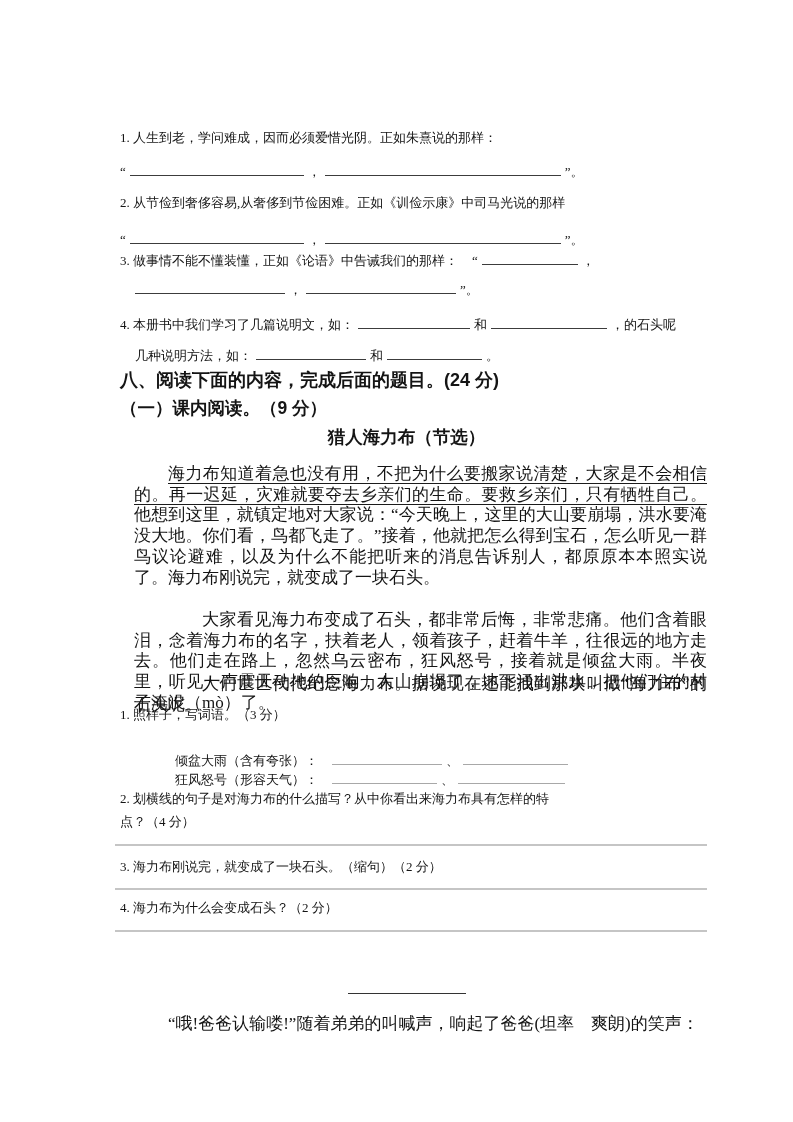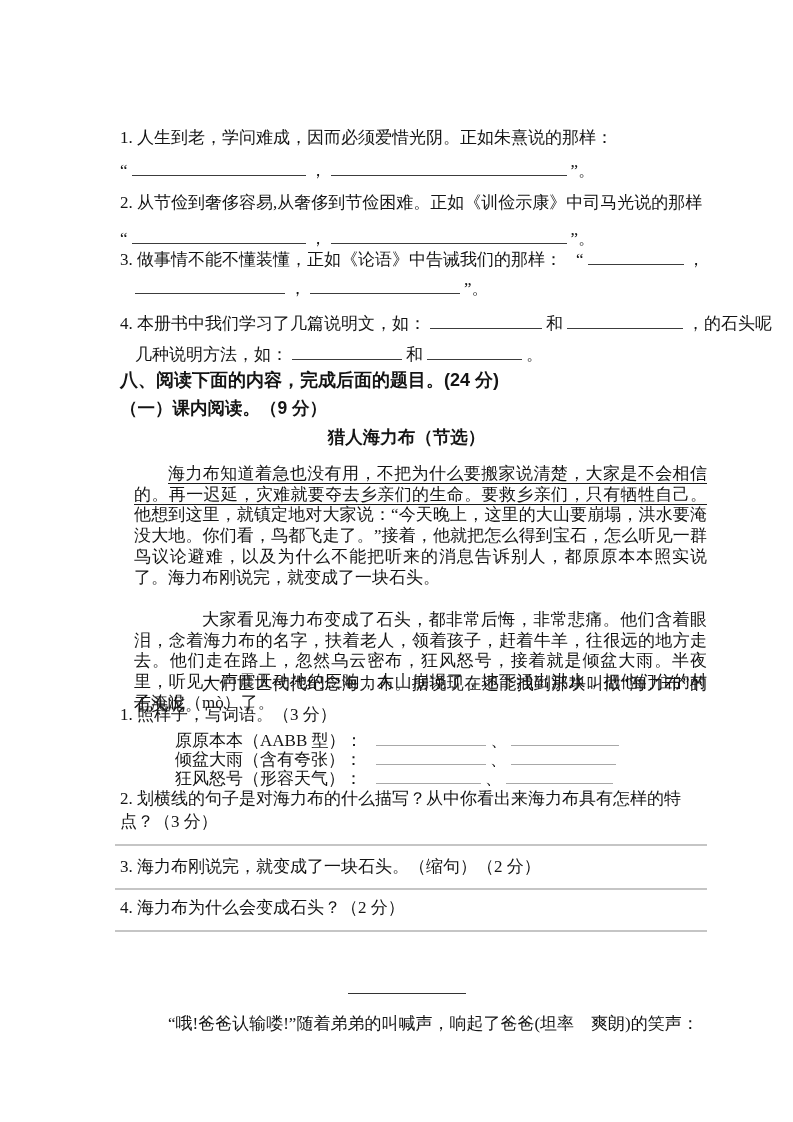--- a/index.html
+++ b/index.html
@@ -14,21 +14,21 @@
     position:relative;
     width:793px;height:1122px;
     margin:0 auto;
     background:var(--background,#fff);
     font-family:"Liberation Serif","DejaVu Serif",serif;
     color:var(--text,#141414);
     overflow:hidden;
   }
   .row{
     position:absolute;left:120px;
-    font-size:17px;line-height:21px;
+    font-size:13px;line-height:21px;
     white-space:nowrap;
   }
   .head{
     font-family:"Liberation Sans","DejaVu Sans",sans-serif;
     font-weight:bold;font-size:17.5px;
   }
   .h-big{font-size:18px;}
   .para{
     position:absolute;left:120px;width:573px;
     font-size:17px;line-height:20.7px;
@@ -83,28 +83,27 @@
   <div class="row head center-col" style="top:427px">猎人海力布（节选）</div>
 
   <p class="para indent2" style="top:450px"><span class="u">海力布知道着急也没有用，不把为什么要搬家说清楚，大家是不会相信的。再一迟延，灾难就要夺去乡亲们的生命。要救乡亲们，只有牺牲自己。</span><span>他想到这里，就镇定地对大家说：“今天晚上，这里的大山要崩塌，洪水要淹没大地。你们看，鸟都飞走了。”接着，他就把怎么得到宝石，怎么听见一群鸟议论避难，以及为什么不能把听来的消息告诉别人，都原原本本照实说了。海力布刚说完，就变成了一块石头。</span></p>
 
   <p class="para indent4" style="top:596px">大家看见海力布变成了石头，都非常后悔，非常悲痛。他们含着眼泪，念着海力布的名字，扶着老人，领着孩子，赶着牛羊，往很远的地方走去。他们走在路上，忽然乌云密布，狂风怒号，接着就是倾盆大雨。半夜里，听见一声震天动地的巨响，大山崩塌了，地下涌出洪水，把他们住的村子淹没（mò）了。</p>
 
   <p class="para indent4" style="top:660px">人们世世代代纪念海力布。据说现在还能找到那块叫做“海力布”的石头呢。</p>
 
   <div class="row" style="top:704px">1. 照样子，写词语。（3 分）</div>
 
-  <div class="row word-row" style="top:730px"><span>原原本本（AABB 型）：</span><span class="blank gray gap-l" style="width:110px"></span><span>、</span><span class="blank gray" style="width:108px"></span></div>
 
   <div class="row word-row" style="top:749px"><span>倾盆大雨（含有夸张）：</span><span class="blank gray gap-l" style="width:110px"></span><span>、</span><span class="blank gray" style="width:105px"></span></div>
 
   <div class="row word-row" style="top:768px"><span>狂风怒号（形容天气）：</span><span class="blank gray gap-l" style="width:105px"></span><span>、</span><span class="blank gray" style="width:107px"></span></div>
 
   <div class="row" style="top:788px">2. 划横线的句子是对海力布的什么描写？从中你看出来海力布具有怎样的特</div>
-  <div class="row" style="top:811px">点？（3 分）</div>
+  <div class="row" style="top:811px">点？（4 分）</div>
 
   <div class="answer-line" style="top:844px"></div>
 
   <div class="row" style="top:856px">3. 海力布刚说完，就变成了一块石头。（缩句）（2 分）</div>
 
   <div class="answer-line" style="top:888px"></div>
 
   <div class="row" style="top:897px">4. 海力布为什么会变成石头？（2 分）</div>
 
   <div class="answer-line" style="top:930px"></div>

